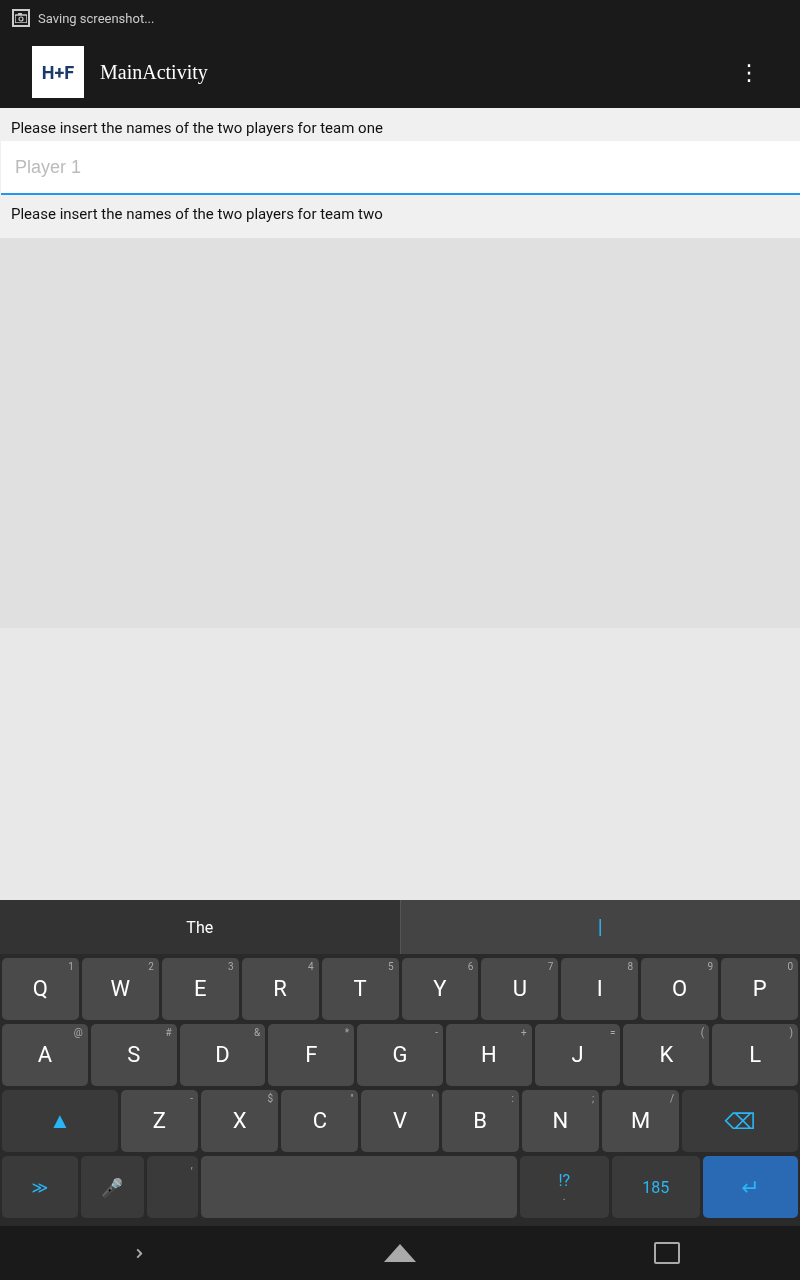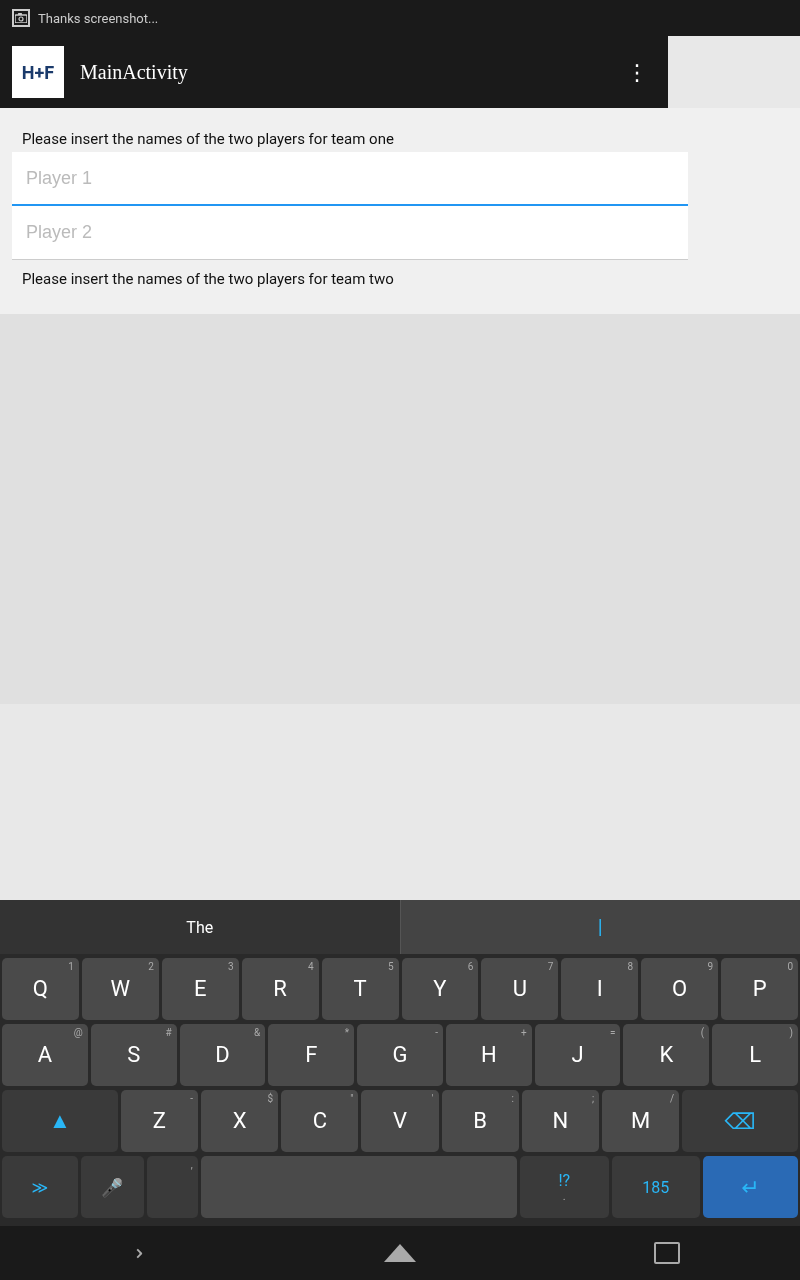--- a/index.html
+++ b/index.html
@@ -28,26 +28,26 @@
       border: 2px solid #ccc;
       display: flex; align-items: center; justify-content: center;
     }
     .status-bar-text {
       color: #cccccc;
       font-size: 13px;
     }
 
     
     .app-bar {
-      width: 668px;
+      width: 800px;
       height: 72px;
       background: #1a1a1a;
       display: flex;
       align-items: center;
-      padding: 0 12px;
+      padding: 0 32px;
     }
     .app-logo {
       width: 52px;
       height: 52px;
       background: white;
       display: flex;
       align-items: center;
       justify-content: center;
       margin-right: 16px;
     }
@@ -66,32 +66,32 @@
     .menu-icon {
       color: white;
       font-size: 22px;
       cursor: pointer;
       padding: 8px;
     }
 
     
     .main-content {
       background: #f0f0f0;
-      padding: 12px;
+      padding: 1px;
     }
 
     .instruction-text {
       color: #111;
       font-size: 15px;
       padding: 10px 10px 4px 10px;
       background: #f0f0f0;
     }
 
     .input-field {
-      width: 676px;
+      width: 800px;
       height: 54px;
       background: white;
       border: none;
       border-bottom: 2px solid #2196F3;
       font-size: 18px;
       color: #999;
       padding: 0 14px;
       outline: none;
       display: block;
     }
@@ -240,35 +240,34 @@
 <body>
 
 <div class="status-bar">
   <div class="status-bar-icon">
     <svg width="12" height="10" viewBox="0 0 12 10" fill="none">
       <rect x="0" y="2" width="12" height="8" rx="1" stroke="#ccc" stroke-width="1.5" fill="none"></rect>
       <circle cx="6" cy="6" r="2" stroke="#ccc" stroke-width="1.2" fill="none"></circle>
       <rect x="3" y="0" width="4" height="2" rx="0.5" fill="#ccc"></rect>
     </svg>
   </div>
-  <span class="status-bar-text">Thanks screenshot...</span>
+  <span class="status-bar-text">Saving screenshot...</span>
 </div>
 
 <div class="app-bar">
   <div class="app-logo">
     <span class="app-logo-text">H+F</span>
   </div>
   <span class="app-title">MainActivity</span>
   <span class="menu-icon">⋮</span>
 </div>
 
 <div class="main-content">
   <div class="instruction-text">Please insert the names of the two players for team one</div>
   <input class="input-field" type="text" placeholder="Player 1" style="">
-  <input class="input-field inactive" type="text" placeholder="Player 2" style="">
   <div class="instruction-text">Please insert the names of the two players for team two</div>
   <div style="height:10px; background:#f0f0f0;"></div>
 </div>
 
 <div class="empty-area"></div>
 
 <div class="keyboard-area">
 
   <div class="suggestions-bar">
     <div class="suggestion-item">

